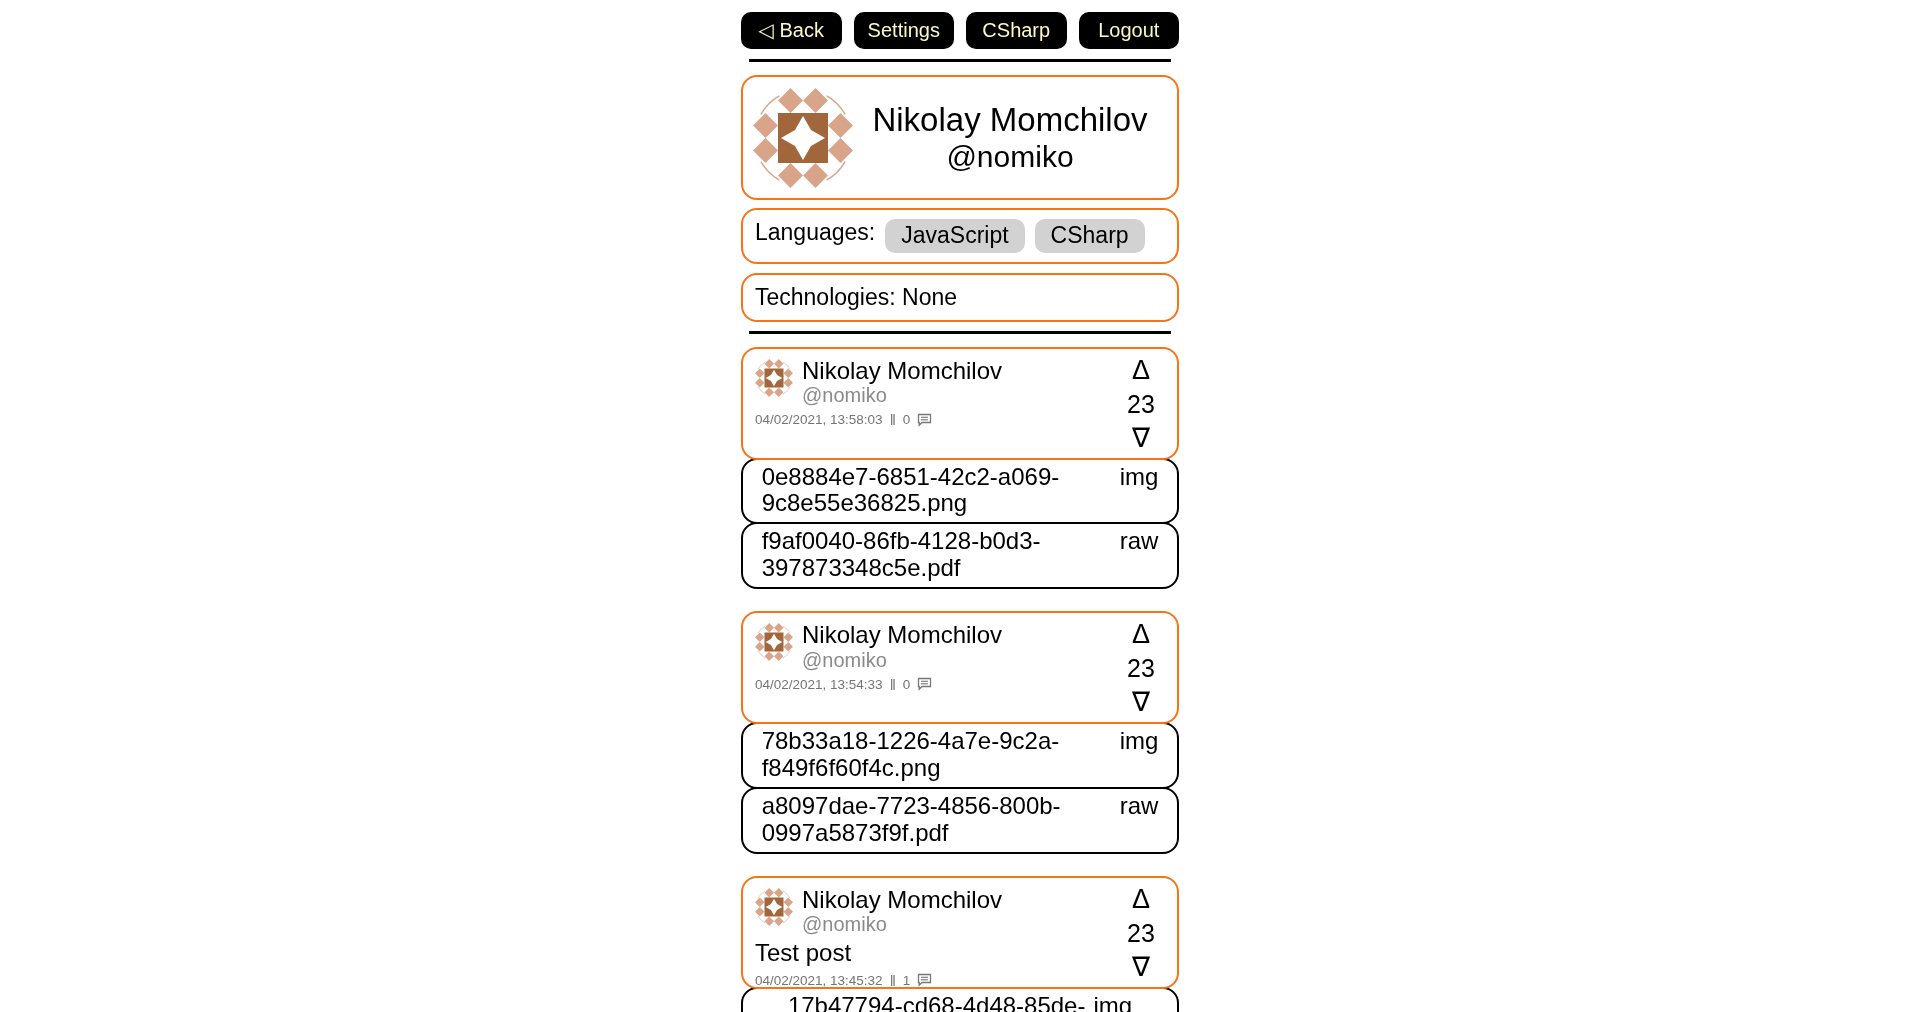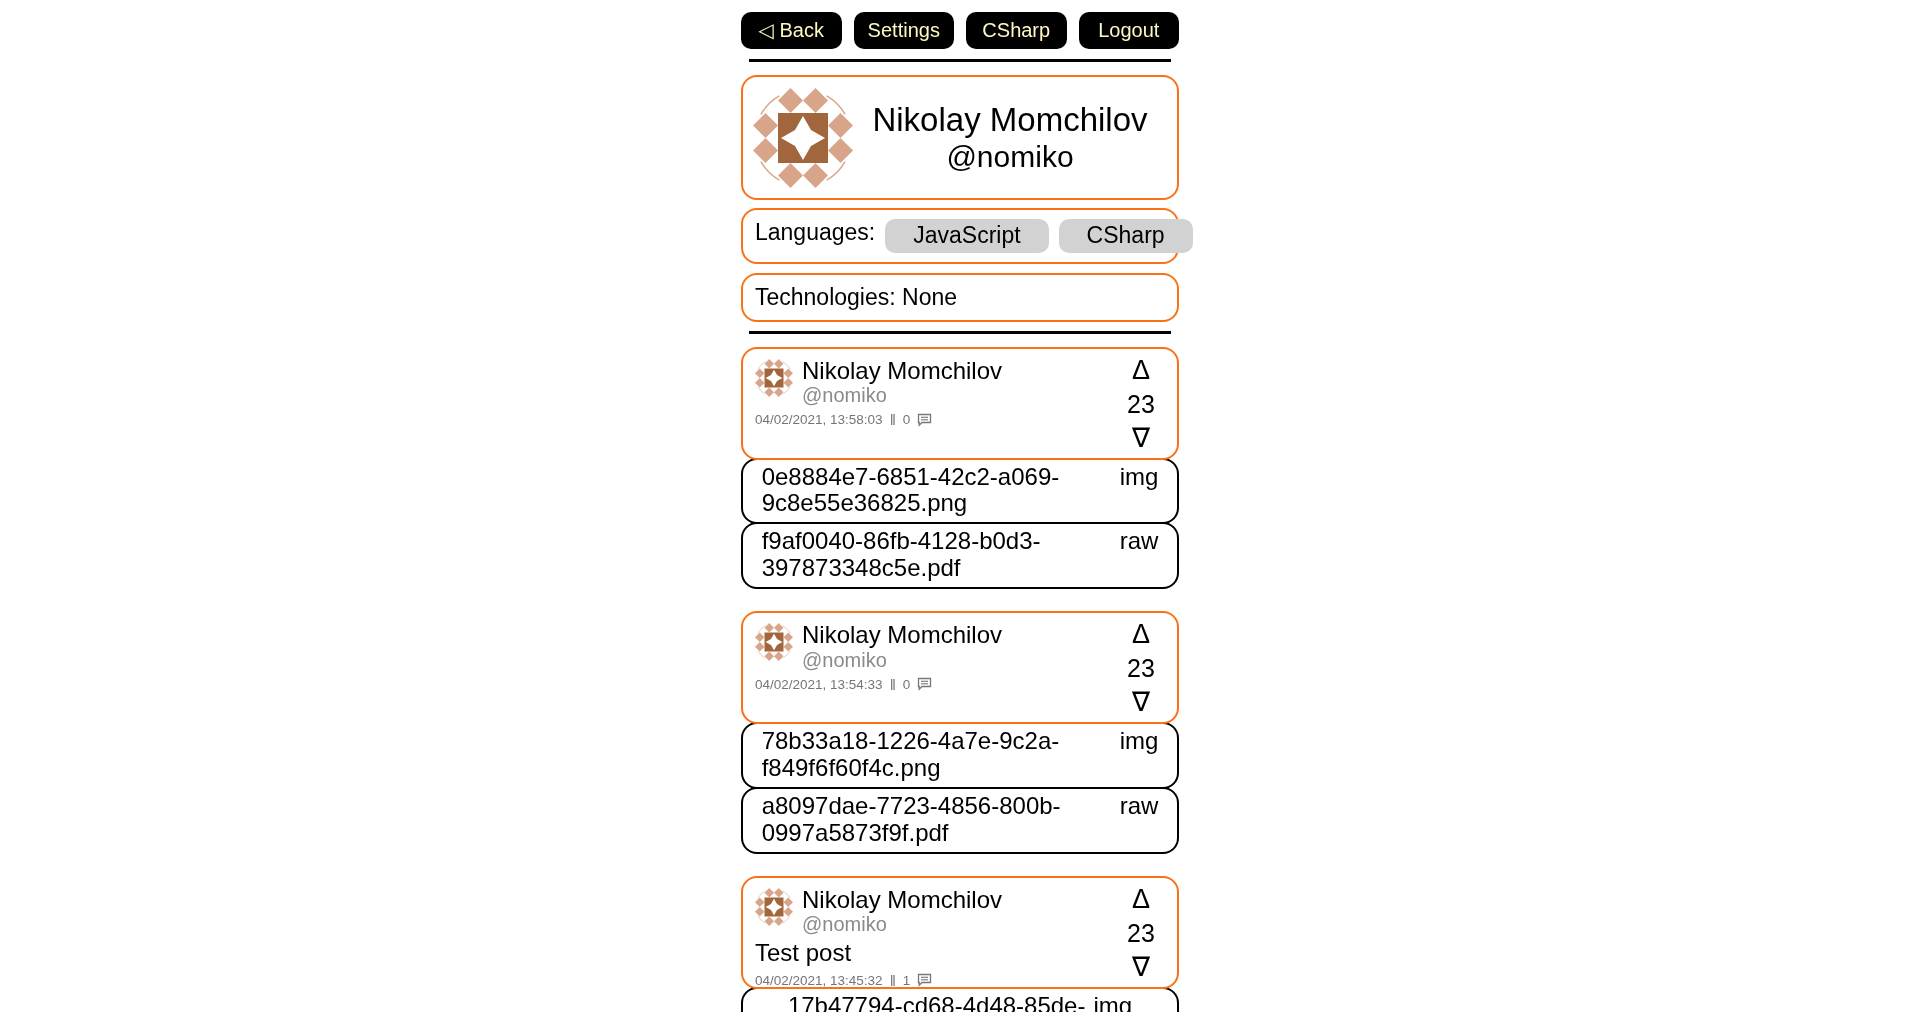--- a/index.html
+++ b/index.html
@@ -46,21 +46,21 @@
   .profile-avatar { width: 100px; height: 100px; flex: 0 0 auto; }
   .profile-names { flex: 1; text-align: center; }
   .profile-name { font-size: 33px; line-height: 1.22; }
   .profile-handle { font-size: 30px; line-height: 1.15; }
 
   
   .languages-card { margin-top: 8px; padding: 9px 12px; display: flex; font-size: 23px; }
   .tag {
     background: var(--tag-bg, #d2d2d2);
     border-radius: 10px;
-    padding: 3px 28px;
+    padding: 3px 16px;
     margin-left: 10px;
     font-size: 23px;
     line-height: 1.2;
   }
   .tech-card { margin-top: 9px; padding: 9px 12px; font-size: 23px; }
   hr.divider2 { border: none; border-top: 3px solid #000; margin: 9px 8px 13px 8px; }
 
   
   .post { margin-bottom: 22px; }
   .post-header { position: relative; padding: 8px 12px 4px 12px; height: 113px; }

